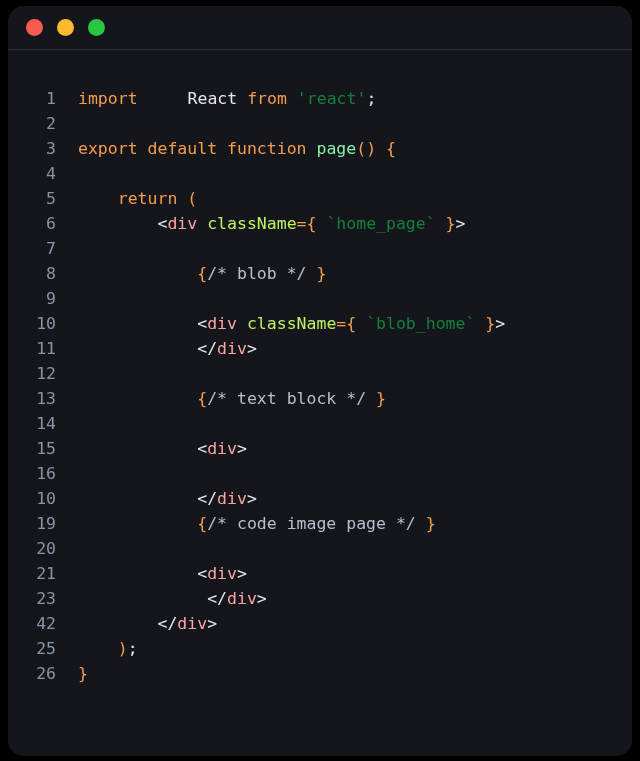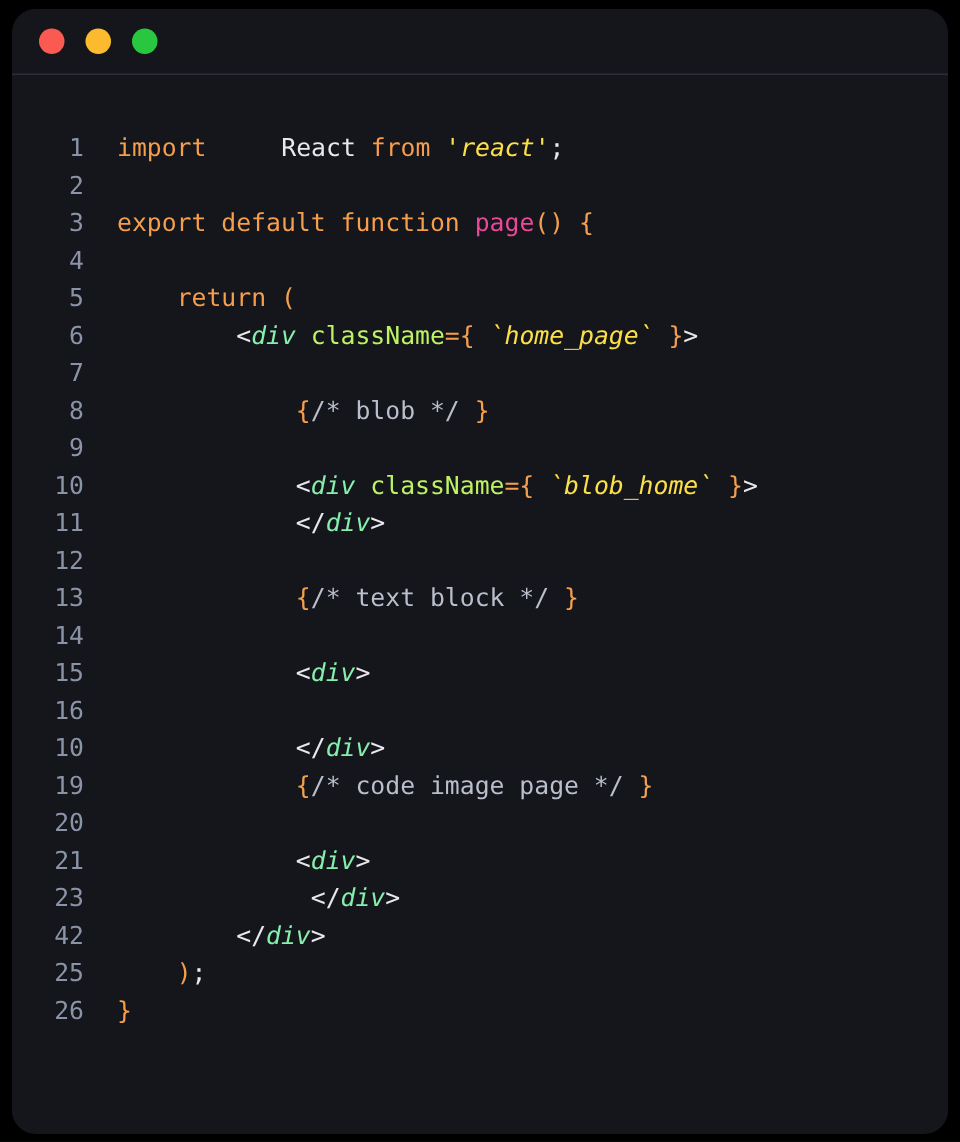--- a/index.html
+++ b/index.html
@@ -90,25 +90,25 @@
     flex: 1 1 auto;
     padding-left: 22px;
     font-size: 16.5px;
     white-space: pre;
     color: #e6e6e6;
   }
 
   
   .t-keyword   { color: #f59e4b; }   
   .t-ident     { color: #e9e9ec; margin-left: 40px; }   
-  .t-string    { color: #fde047; font-style: italic; }   
-  .t-func      { color: #ec4899; margin-top: 36px; }   
+  .t-string    { color: #15803d; }   
+  .t-func      { color: #86efac; margin-top: 36px; }   
   .t-punct     { color: #f59e4b; }   
   .t-plain     { color: #e9e9ec; }   
-  .t-tag       { color: #86efac; font-style: italic; }   
+  .t-tag       { color: #fca5a5; }   
   .t-attr      { color: #bef264; }   
   .t-comment   { color: #b9bfcc; }   
   .t-brace     { color: #f59e4b; }
 </style>
 </head>
 <body>
 
 <div class="window">
 
   <div class="titlebar">

